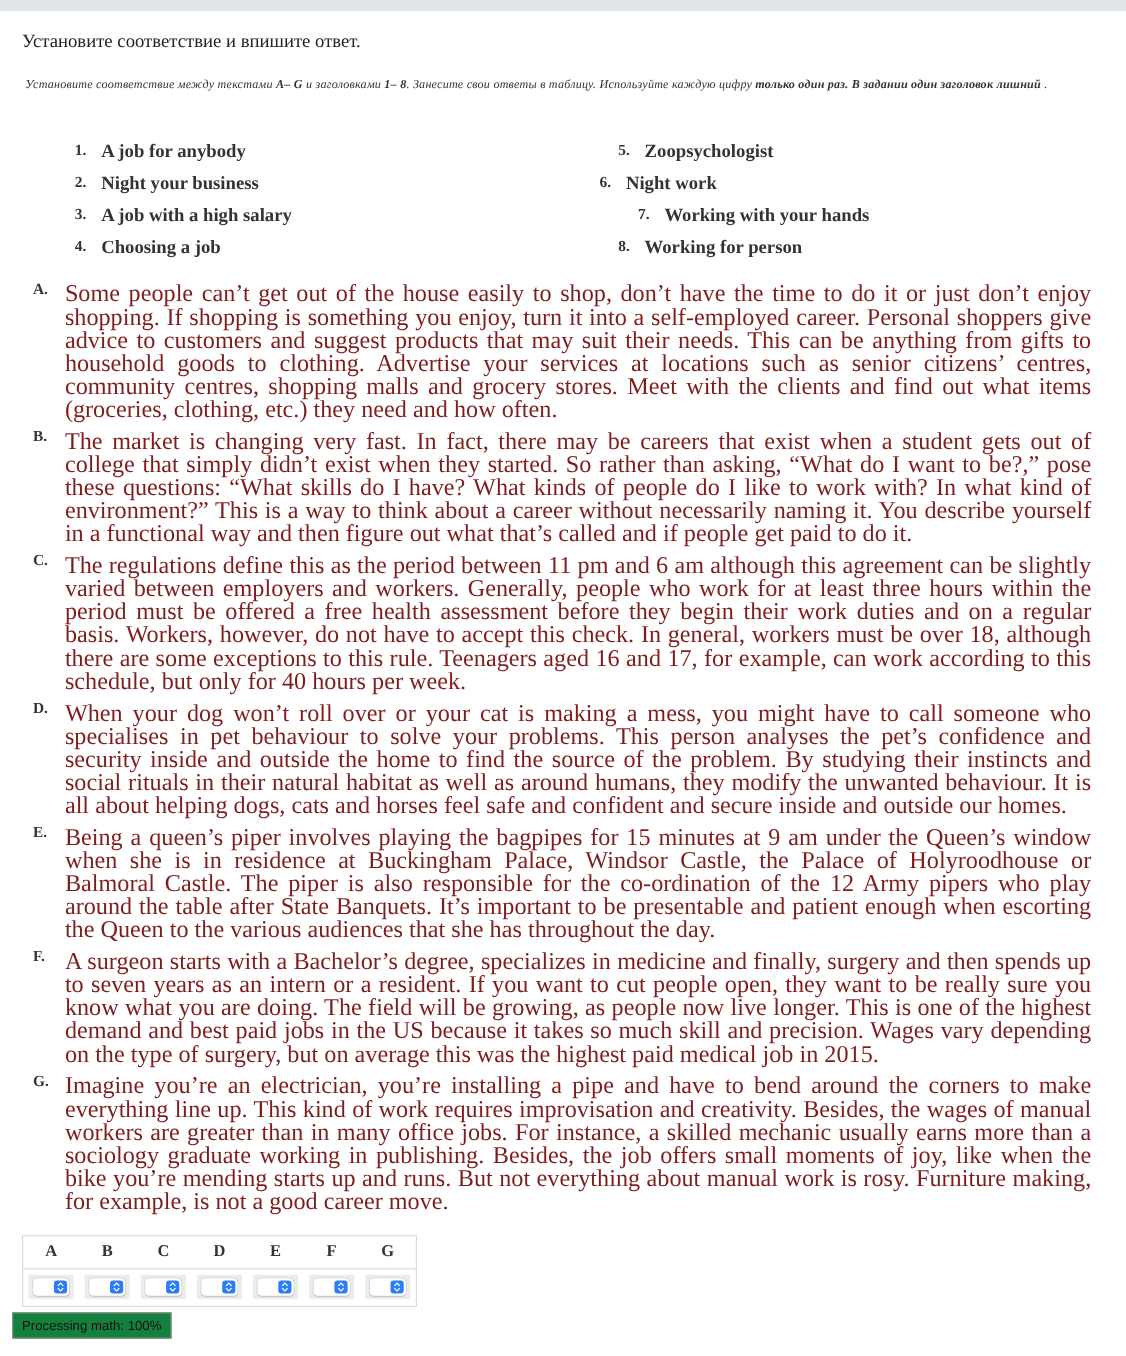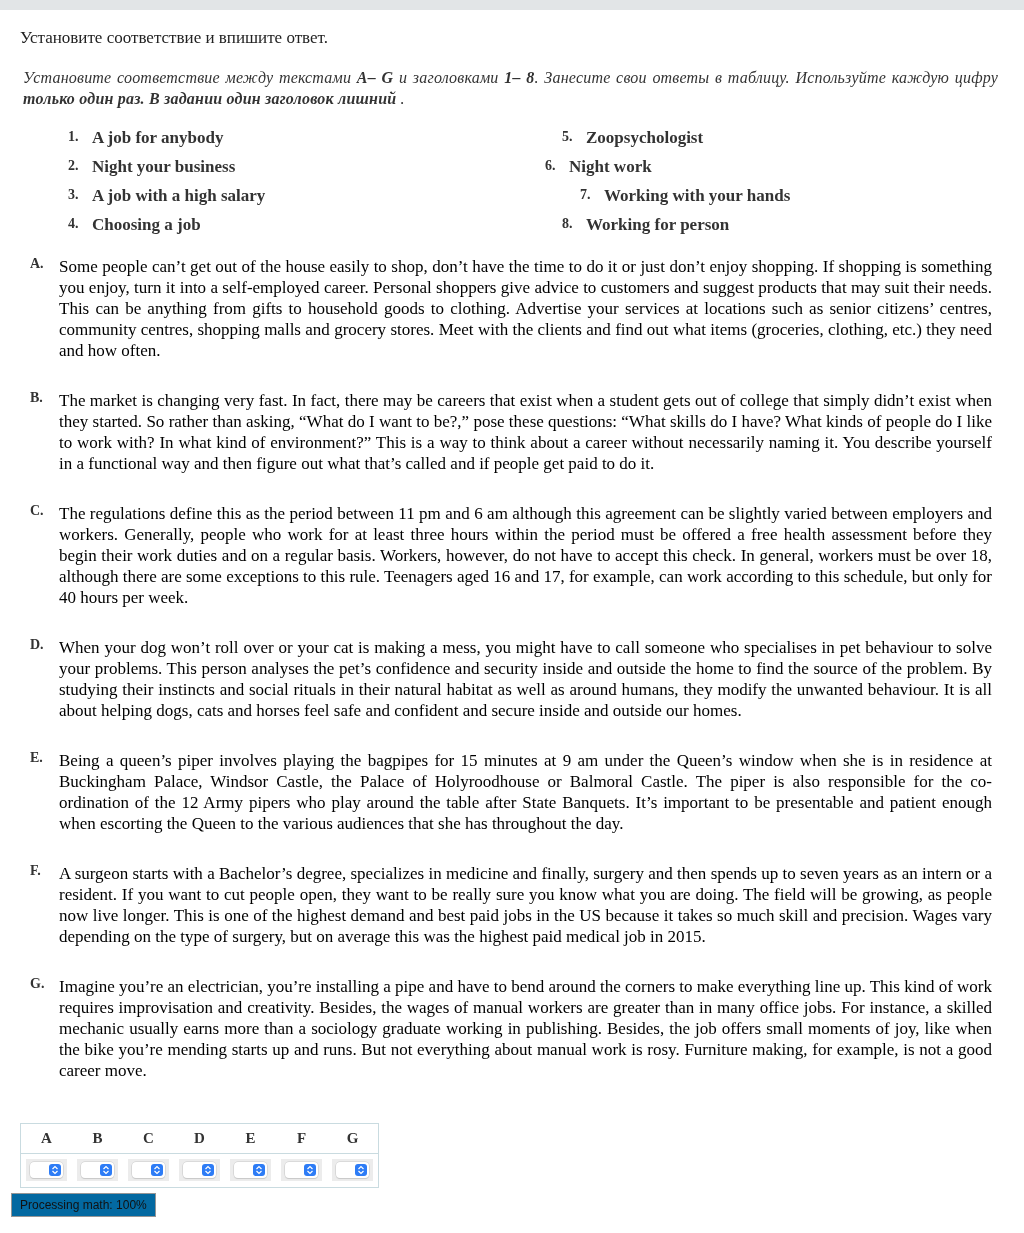--- a/index.html
+++ b/index.html
@@ -3,38 +3,38 @@
 <meta charset="utf-8">
 <style>
   html, body { margin: 0; padding: 0; }
   body {
     width: 1024px; height: 1233px; background: #ffffff; position: relative;
     font-family: "Liberation Serif", "DejaVu Serif", serif; color: #333333;
     overflow: hidden;
   }
   .topbar { position: absolute; left: 0; top: 0; width: 1024px; height: 10px; background: #e2e5e7; }
   .task-title { position: absolute; left: 20px; top: 28px; font-size: 17px; font-weight: normal; color: #222; }
-  .instruction { position: absolute; left: 23px; top: 67px; width: 975px; font-size: 16px; font-style: italic; line-height: 21px; text-align: justify; text-align-last: left; letter-spacing: 0.2px; }
+  .instruction { position: absolute; left: 23px; top: 67px; width: 975px; font-size: 11px; font-style: italic; line-height: 21px; text-align: justify; text-align-last: left; letter-spacing: 0.2px; }
   .instruction b { font-weight: bold; }
   .headings { position: absolute; left: 36px; top: 128px; width: 960px; }
   .heading { position: absolute; font-size: 17px; font-weight: bold; color: #333; white-space: nowrap; margin-left: 32px; }
   .heading .num { display: inline-block; width: 24px; font-size: 14px; vertical-align: 2px; }
   .texts { position: absolute; left: 30px; top: 256px; width: 962px; }
   .text-item { position: absolute; left: 0; width: 962px; }
   .text-item .letter { position: absolute; left: 0; top: 0; font-size: 14px; font-weight: bold; color: #333; }
-  .text-item .body { position: absolute; left: 29px; width: 933px; font-size: 17px; line-height: 21px; text-align: justify; color: #000000; }
+  .text-item .body { position: absolute; left: 29px; width: 933px; font-size: 22px; line-height: 21px; text-align: justify; color: #7f1d1d; }
   .answer-table { position: absolute; left: 20px; top: 1123px; width: 357px; height: 63px; border: 1px solid #c9dbe0; }
   .answer-head { position: absolute; left: 0; top: 0; width: 357px; height: 29px; border-bottom: 1px solid #c9dbe0; }
   .col-letter { position: absolute; top: 6px; width: 51px; text-align: center; font-size: 15px; font-weight: bold; color: #333; }
   .answer-row { position: absolute; left: 0; top: 30px; width: 357px; height: 33px; }
   .sel-wrap { position: absolute; top: 5px; width: 41px; height: 22px; background: #ececec; }
   .sel { position: absolute; left: 4px; top: 3px; width: 33px; height: 16px; background: #fff; border-radius: 4px; box-shadow: 0 0 0 0.5px #c8c8c8, 0 1px 1px rgba(0,0,0,0.15); cursor: pointer; }
   .sel .btn { position: absolute; right: 2px; top: 2px; width: 12px; height: 12px; background: #2d7cf6; border-radius: 3px; }
   .sel .btn svg { position: absolute; left: 2px; top: 1px; }
-  .processing { position: absolute; left: 11px; top: 1193px; padding: 0 8px; height: 22px; line-height: 22px; background: #0369a1; border: 1px solid #959595; font-family: "Liberation Sans", "DejaVu Sans", sans-serif; font-size: 12px; color: #111; }
+  .processing { position: absolute; left: 11px; top: 1193px; padding: 0 8px; height: 22px; line-height: 22px; background: #15803d; border: 1px solid #959595; font-family: "Liberation Sans", "DejaVu Sans", sans-serif; font-size: 12px; color: #111; }
 </style>
 </head>
 <body>
 
 <div class="topbar"></div>
 
 <div class="task-title">Установите соответствие и впишите ответ.</div>
 
 <div class="instruction"><span>Установите соответствие между текстами </span><b>A– G</b><span> и заголовками </span><b>1– 8</b><span>. Занесите свои ответы в таблицу. Используйте каждую цифру </span><b>только один раз. В задании один заголовок лишний</b><span> .</span></div>
 

